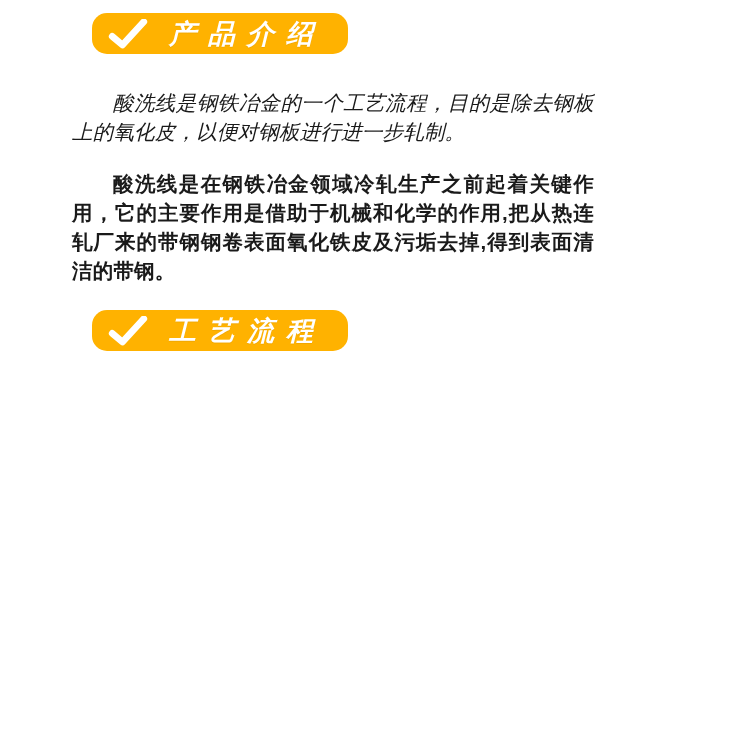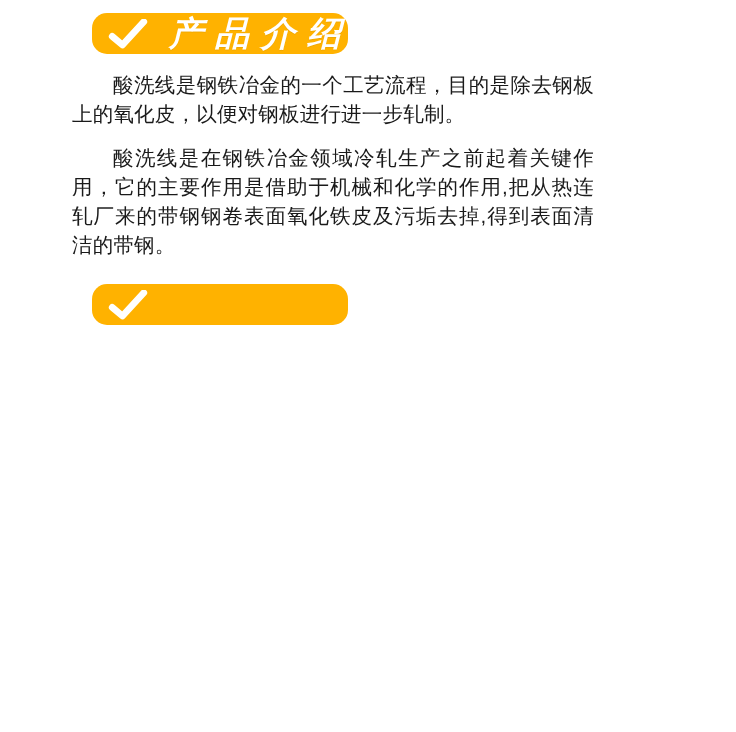--- a/index.html
+++ b/index.html
@@ -37,41 +37,41 @@
   .check-wrap {
     width: 42px;
     height: 32px;
     margin-left: 15px;
     flex: 0 0 auto;
     display: flex;
     align-items: center;
   }
   .check-wrap svg { width: 42px; height: 30px; }
   .banner-label {
-    font-size: 34px;
+    font-size: 27px;
     font-weight: bold;
     font-style: italic;
     letter-spacing: 12px;
     margin-left: 20px;
     white-space: nowrap;
     text-shadow: 0 1px 0 rgba(0,0,0,0.06);
   }
   .para {
     width: 522px;
     margin: 0 0 0 72px;
     color: var(--body-text);
     font-size: 20.5px;
     line-height: 29px;
     text-align: justify;
     text-indent: 2em;
     letter-spacing: 0.2px;
     word-break: break-all;
   }
-  .para-1 { margin-top: 16px; }
-  .para-2 { margin-top: 15px; }
+  .para-1 { margin-top: 34px; font-style: italic; }
+  .para-2 { margin-top: 23px; font-weight: bold; }
   .para-flow { margin-top: 21px; font-weight: 700; }
   .para-4 { margin-top: 23px; }
 </style>
 </head>
 <body>
 
 <div class="page">
 
   <div class="banner banner-1">
     <span class="check-wrap">
@@ -85,17 +85,18 @@
   <p class="para para-1">酸洗线是钢铁冶金的一个工艺流程，目的是除去钢板上的氧化皮，以便对钢板进行进一步轧制。</p>
 
   <p class="para para-2">酸洗线是在钢铁冶金领域冷轧生产之前起着关键作用，它的主要作用是借助于机械和化学的作用,把从热连轧厂来的带钢钢卷表面氧化铁皮及污垢去掉,得到表面清洁的带钢。</p>
 
   <div class="banner banner-2">
     <span class="check-wrap">
       <svg viewBox="0 0 100 76" aria-hidden="true">
         <path d="M10 44 L36 66 L90 7" fill="none" stroke="#FFFFFF" stroke-width="17" stroke-linecap="round" stroke-linejoin="round"></path>
       </svg>
     </span>
+    <span class="banner-label">工艺流程</span>
   </div>
 
 
 
 </div>
 
 </body></html>

